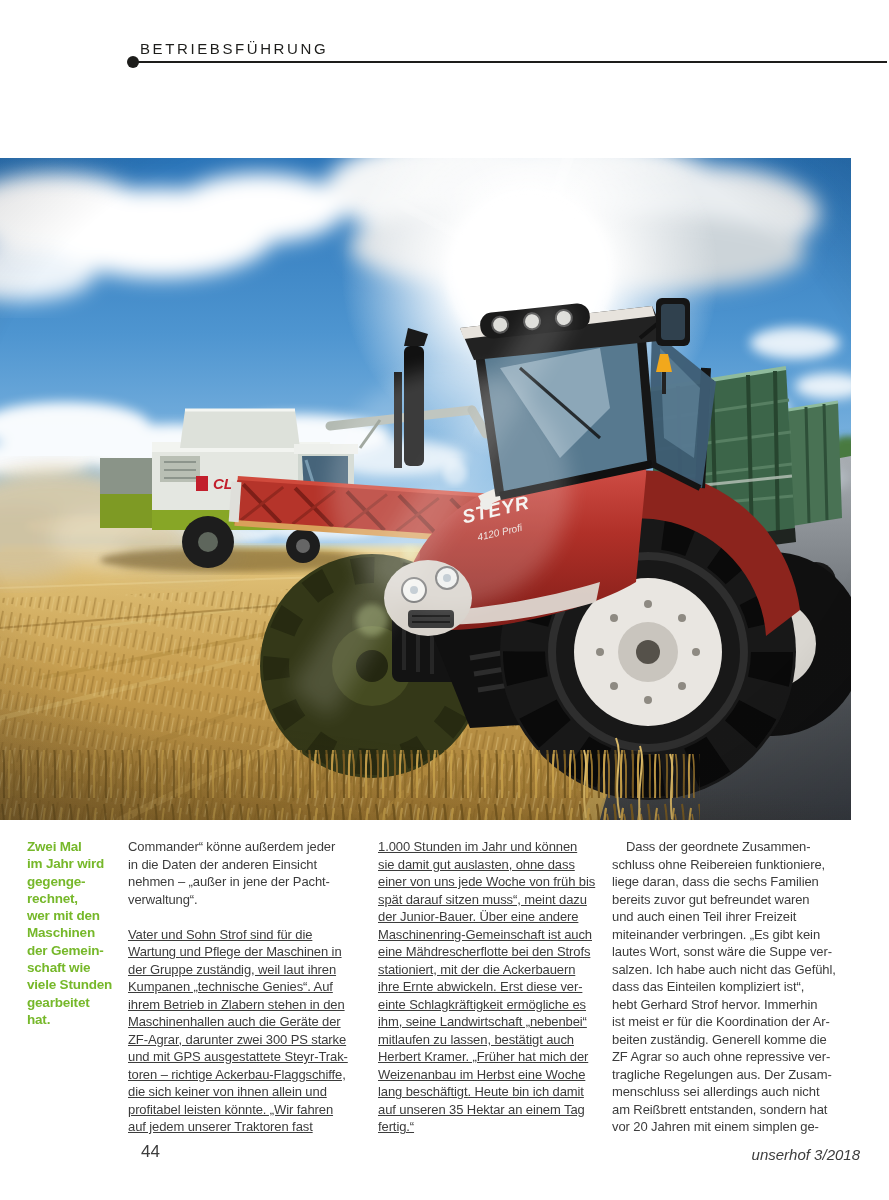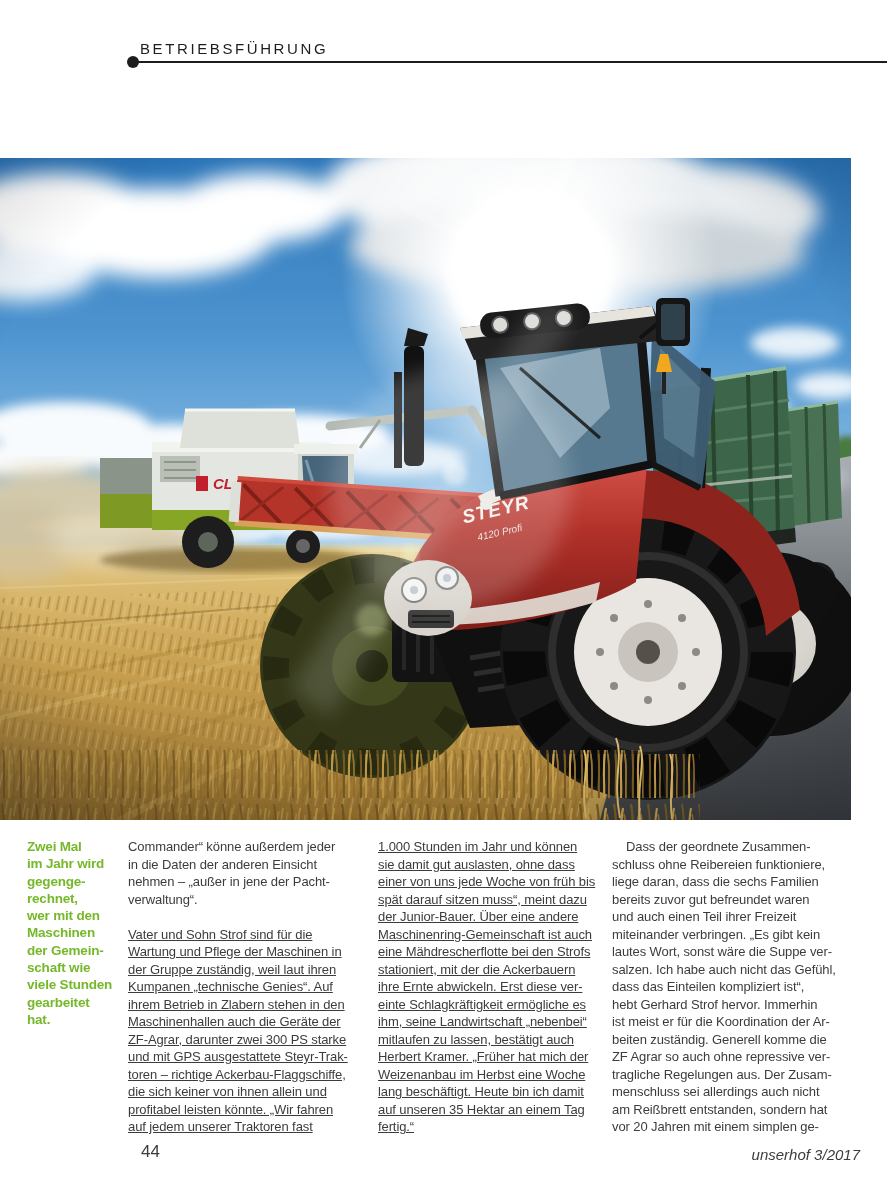--- a/index.html
+++ b/index.html
@@ -397,15 +397,15 @@
 ist meist er für die Koordination der Ar-
 beiten zuständig. Generell komme die
 ZF Agrar so auch ohne repressive ver-
 tragliche Regelungen aus. Der Zusam-
 menschluss sei allerdings auch nicht
 am Reißbrett entstanden, sondern hat
 vor 20 Jahren mit einem simplen ge-</p>
   </div>
 
   <div class="page-num">44</div>
-  <div class="issue">unserhof 3/2017</div>
+  <div class="issue">unserhof 3/2018</div>
 
 </div>
 
 </body></html>

